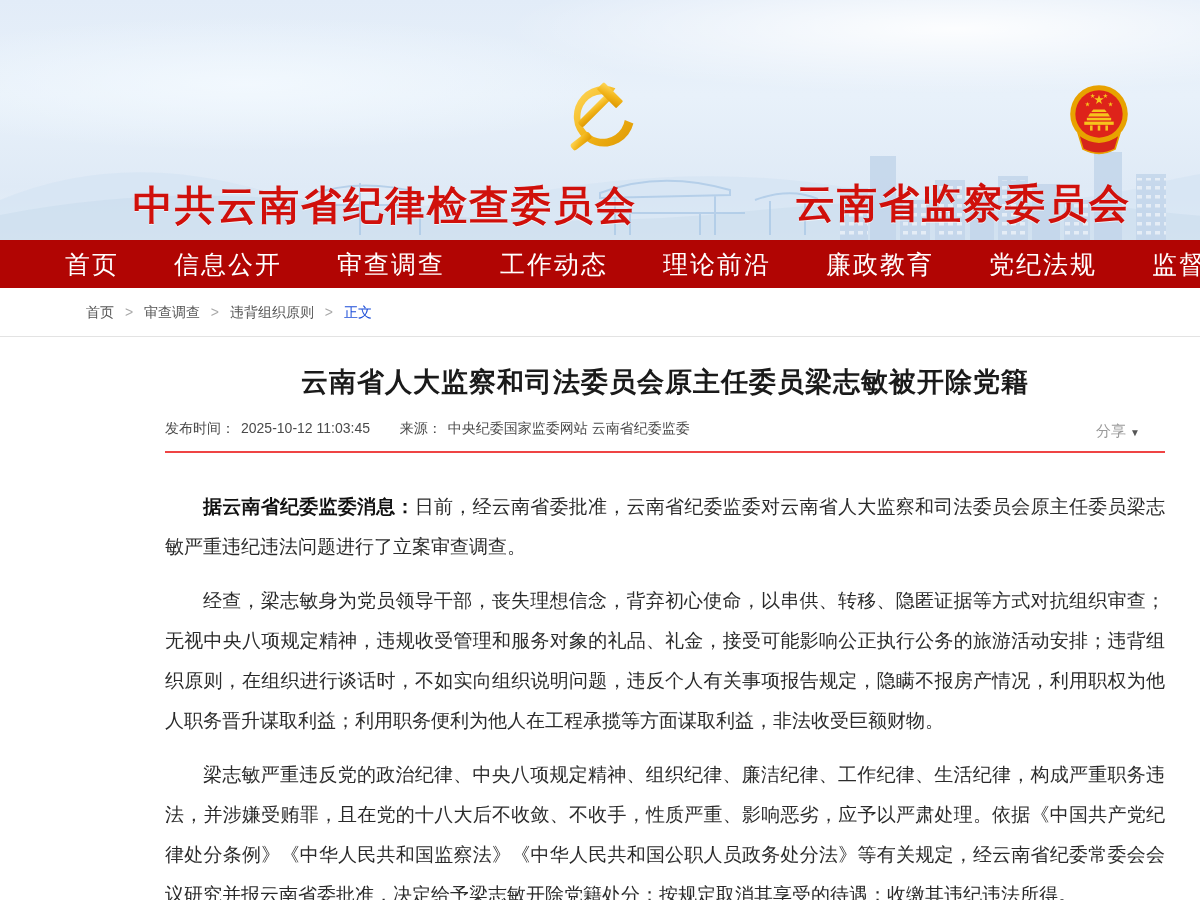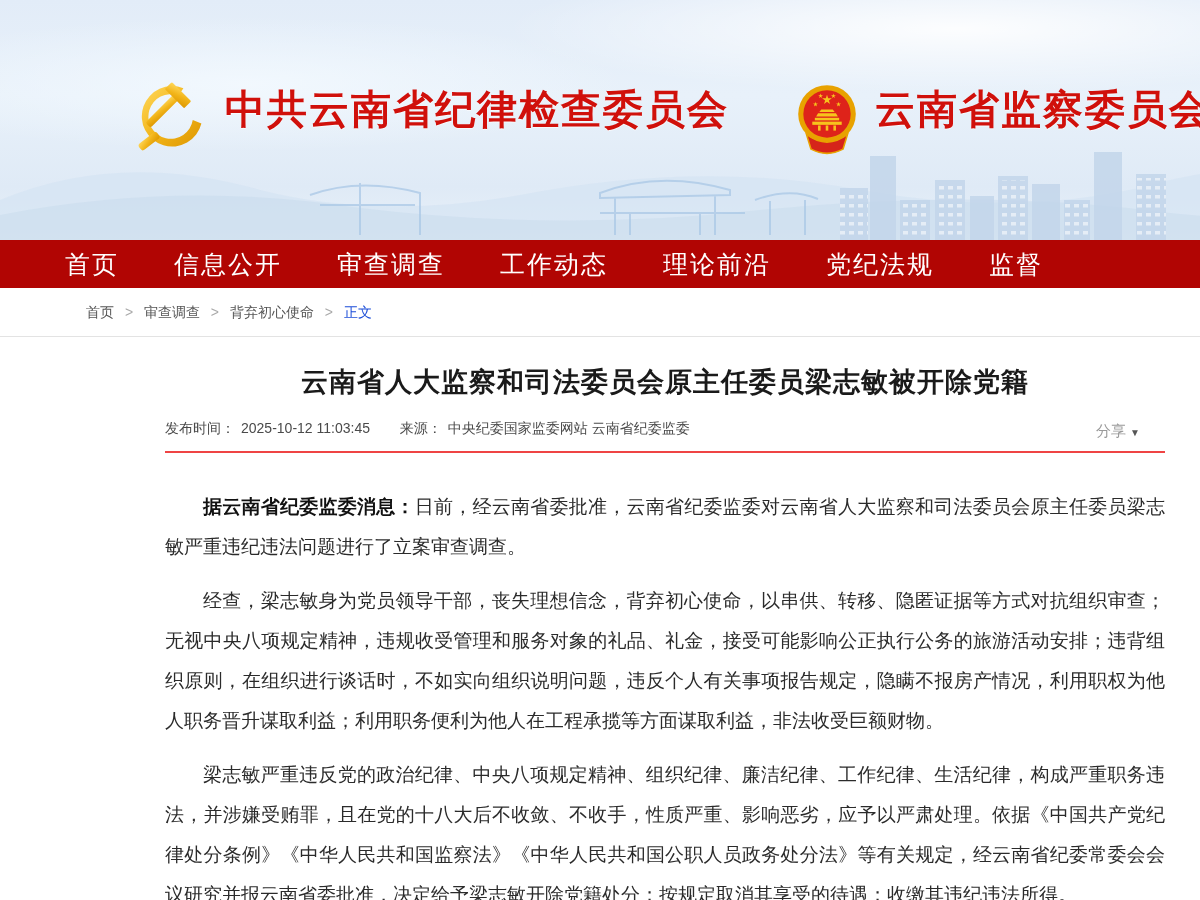--- a/index.html
+++ b/index.html
@@ -7,21 +7,21 @@
     font-family:"Liberation Sans","DejaVu Sans",sans-serif; }
   .page { width:1366px; position:relative; }
 
   
   .site-header { position:relative; height:240px; overflow:hidden;
     background:
       radial-gradient(55% 45% at 70% 12%, rgba(255,255,255,.9) 0%, rgba(255,255,255,0) 60%),
       radial-gradient(40% 40% at 18% 35%, rgba(244,250,255,.8) 0%, rgba(244,250,255,0) 70%),
       linear-gradient(180deg,#e2ecf8 0%,#e8f1fa 40%,#dfeaf6 78%,#e9f1f9 100%); }
   .deco { position:absolute; pointer-events:none; }
-  .brand { position:absolute; display:flex; align-items:flex-start; }
+  .brand { position:absolute; display:flex; align-items:flex-end;flex-direction:column; }
   .brand-title { font-size:40px; font-weight:bold; color:#d0100b; letter-spacing:2px;
     white-space:nowrap; text-shadow:0 1px 0 rgba(255,255,255,.6); }
   .brand1 { left:133px; top:82px; gap:20px; }
   .brand2 { left:795px; top:82px; gap:16px; }
   .emblem { display:block; }
 
   
   .main-nav { height:48px; background:#b10503; }
   .main-nav ul { list-style:none; display:flex; align-items:center; height:48px;
     padding-left:65px; column-gap:55px; }
@@ -142,31 +142,32 @@
     </a>
   </header>
 
   <nav class="main-nav">
     <ul>
       <li>首页</li>
       <li>信息公开</li>
       <li>审查调查</li>
       <li>工作动态</li>
       <li>理论前沿</li>
+      <li>廉政教育</li>
       <li>党纪法规</li>
       <li>监督</li>
     </ul>
   </nav>
 
   <div class="breadcrumb-bar">
     <span class="crumb">首页</span>
     <span class="sep">&gt;</span>
     <span class="crumb">审查调查</span>
     <span class="sep">&gt;</span>
-    <span class="crumb">背弃初心使命</span>
+    <span class="crumb">违背组织原则</span>
     <span class="sep">&gt;</span>
     <span class="current">正文</span>
   </div>
 
   <main class="content">
     <h1 class="article-title">云南省人大监察和司法委员会原主任委员梁志敏被开除党籍</h1>
 
     <div class="meta-row">
       <div class="meta-left">
         <span>发布时间：</span><span class="meta-time">2025-10-12 11:03:45</span>

